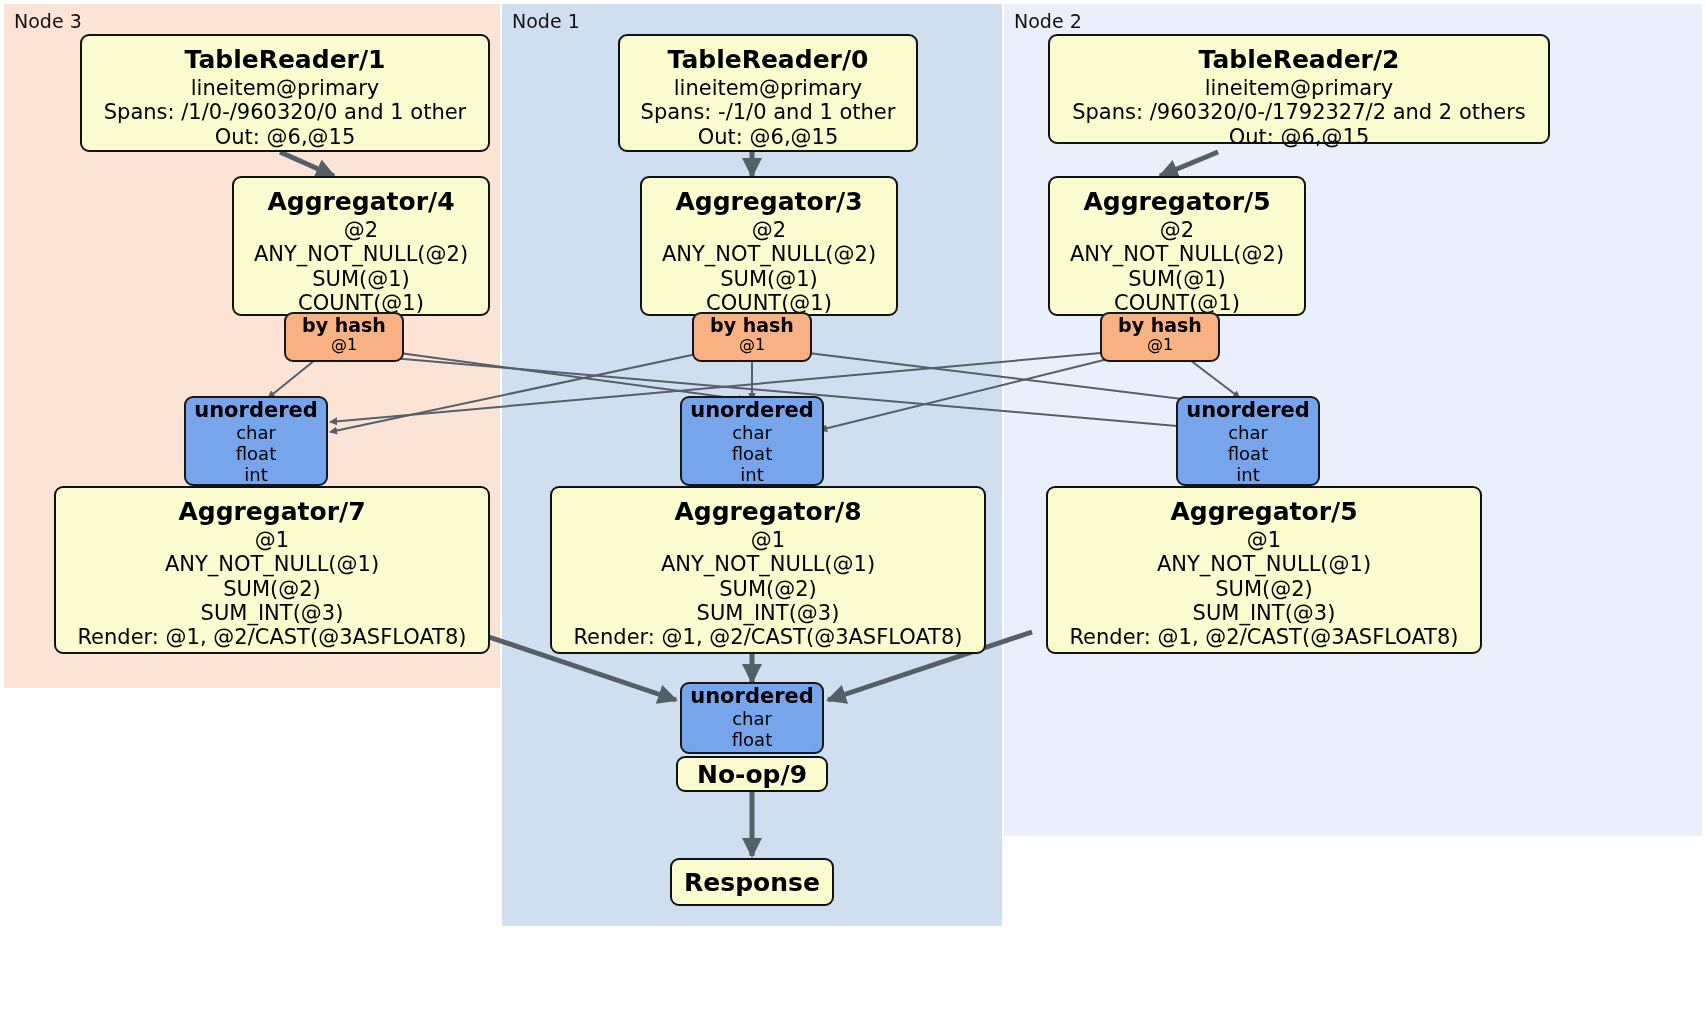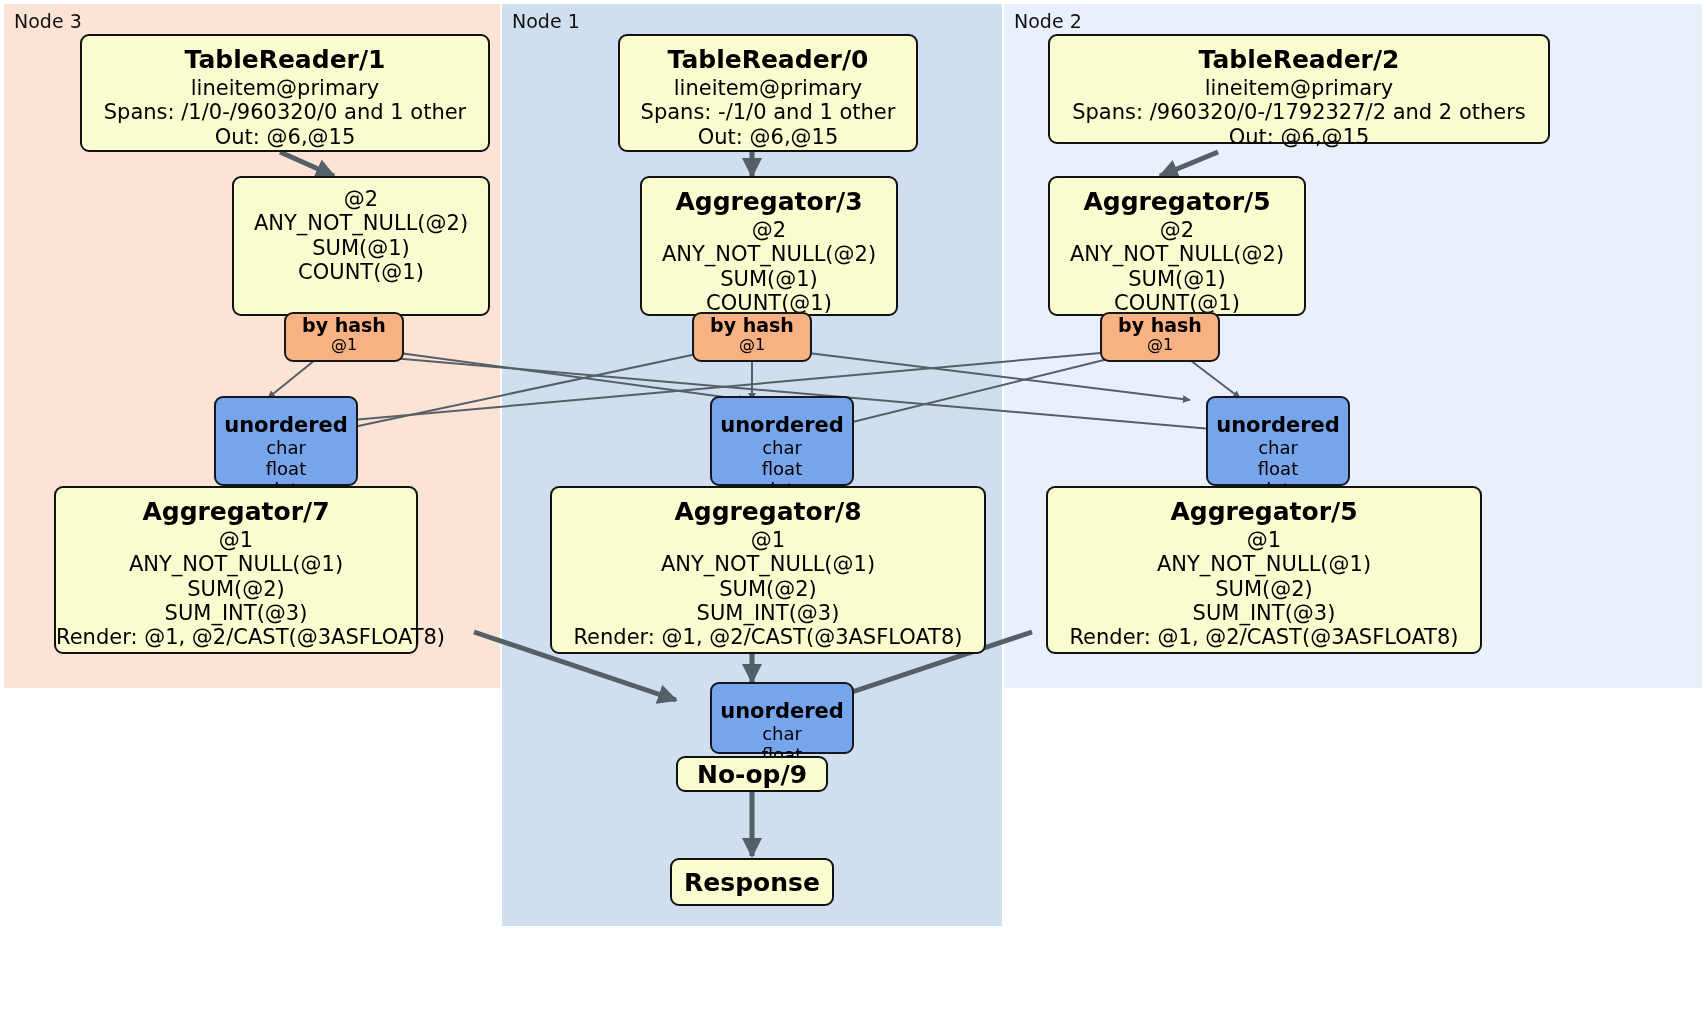--- a/index.html
+++ b/index.html
@@ -17,42 +17,42 @@
   .node .title{font-weight:bold;}
   .node .row{white-space:nowrap;}
 
   
   .proc.big{font-size:21px;padding-top:9px;margin-left:16px;}
   .proc.big .title{font-size:25px;margin-bottom:2px;}
 
   
   .proc.pill{font-size:25px;font-weight:bold;display:flex;align-items:center;justify-content:center;}
 
-  .router{font-size:18px;padding-top:15px;margin-left:30px;}
+  .router{font-size:18px;padding-top:0;}
   .router .title{font-size:21px;margin-bottom:1px;}
   .hash{font-size:16px;}
   .hash .title{font-size:19px;}
 
   svg.edges{position:absolute;left:0;top:0;width:1706px;height:1016px;overflow:visible;}
   .lnk{stroke:#555f66;fill:none;}
   .thin{stroke-width:2;}
   .thick{stroke-width:5;}
 </style>
 </head>
 <body>
 
 <div id="stage">
 
   <div class="panel" style="left:4px;top:4px;width:496px;height:684px;background:#fbe3d6;">
     <div class="panel-label">Node 3</div>
   </div>
   <div class="panel" style="left:502px;top:4px;width:500px;height:922px;background:#cfdff0;">
     <div class="panel-label">Node 1</div>
   </div>
-  <div class="panel" style="left:1004px;top:4px;width:698px;height:684px;background:#eaf0fb;">
+  <div class="panel" style="left:1004px;top:4px;width:698px;height:832px;background:#eaf0fb;">
     <div class="panel-label">Node 2</div>
   </div>
 
   <svg class="edges" viewBox="0 0 1706 1016">
     <defs>
       <marker id="ah" viewBox="0 0 10 10" refX="9" refY="5" markerWidth="5.5" markerHeight="5.5" orient="auto-start-reverse">
         <path d="M0,0 L10,5 L0,10 z" fill="#555f66"></path>
       </marker>
       <marker id="ahb" viewBox="0 0 10 10" refX="9" refY="5" markerWidth="4" markerHeight="4" orient="auto-start-reverse">
         <path d="M0,0 L10,5 L0,10 z" fill="#555f66"></path>
@@ -97,20 +97,21 @@
   </div>
 
   <div class="node proc big" style="left:1032px;top:34px;width:502px;height:110px;">
     <div class="title">TableReader/2</div>
     <div class="row">lineitem@primary</div>
     <div class="row">Spans: /960320/0-/1792327/2 and 2 others</div>
     <div class="row">Out: @6,@15</div>
   </div>
 
   <div class="node proc big" style="left:216px;top:176px;width:258px;height:140px;">
+    <div class="title">Aggregator/4</div>
     <div class="row">@2</div>
     <div class="row">ANY_NOT_NULL(@2)</div>
     <div class="row">SUM(@1)</div>
     <div class="row">COUNT(@1)</div>
   </div>
 
   <div class="node proc big" style="left:624px;top:176px;width:258px;height:140px;">
     <div class="title">Aggregator/3</div>
     <div class="row">@2</div>
     <div class="row">ANY_NOT_NULL(@2)</div>
@@ -155,21 +156,21 @@
     <div class="row">int</div>
   </div>
 
   <div class="node router" style="left:1176px;top:396px;width:144px;height:90px;">
     <div class="title">unordered</div>
     <div class="row">char</div>
     <div class="row">float</div>
     <div class="row">int</div>
   </div>
 
-  <div class="node proc big" style="left:38px;top:486px;width:364px;height:168px;">
+  <div class="node proc big" style="left:38px;top:486px;width:436px;height:168px;">
     <div class="title">Aggregator/7</div>
     <div class="row">@1</div>
     <div class="row">ANY_NOT_NULL(@1)</div>
     <div class="row">SUM(@2)</div>
     <div class="row">SUM_INT(@3)</div>
     <div class="row">Render: @1, @2/CAST(@3ASFLOAT8)</div>
   </div>
 
   <div class="node proc big" style="left:534px;top:486px;width:436px;height:168px;">
     <div class="title">Aggregator/8</div>

